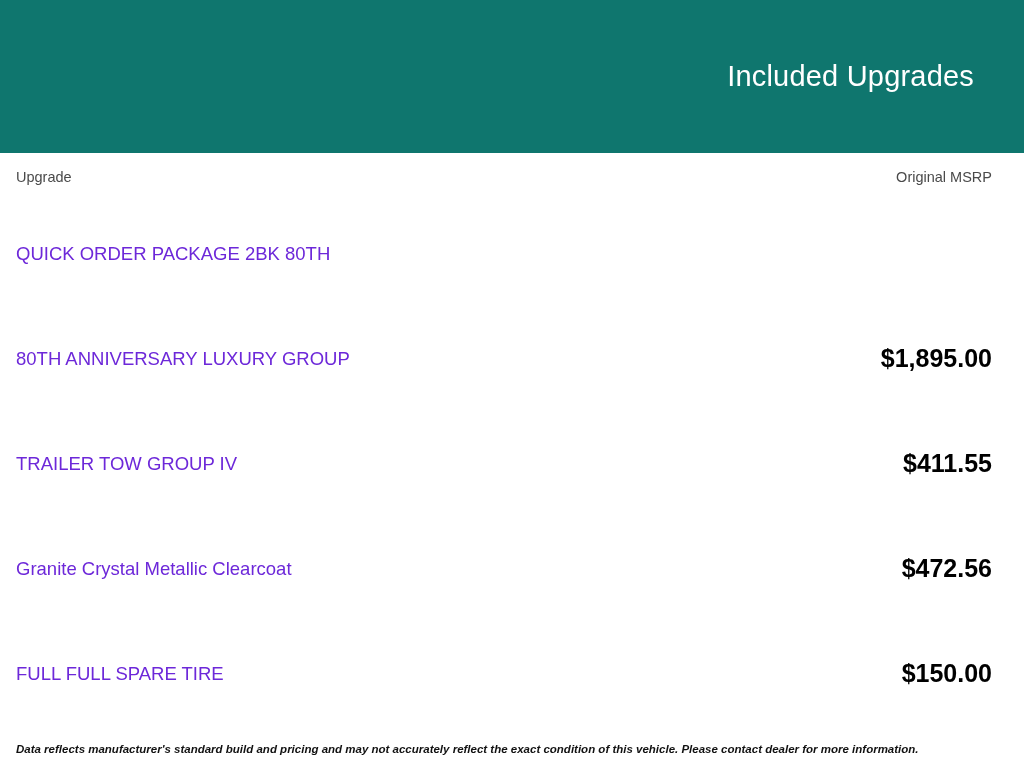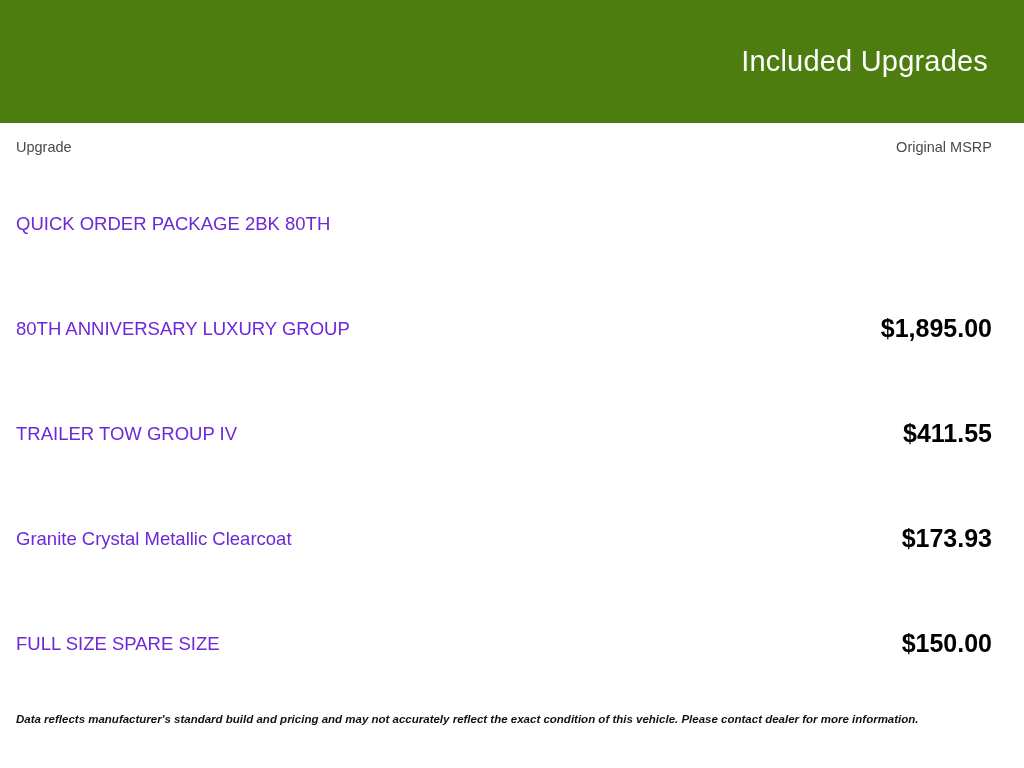--- a/index.html
+++ b/index.html
@@ -14,27 +14,27 @@
     color: #000000;
     overflow: hidden;
   }
   .page {
     position: relative;
     width: 1024px;
     height: 768px;
     box-sizing: border-box;
   }
   .header {
-    height: 123px;
-    background: #4d7c0f;
+    height: 153px;
+    background: #0f766e;
     display: flex;
     align-items: center;
     justify-content: flex-end;
     box-sizing: border-box;
-    padding-right: 36px;
+    padding-right: 50px;
   }
   .header-title {
     color: #ffffff;
     font-size: 29px;
     font-weight: 400;
     letter-spacing: 0.2px;
   }
   .content {
     box-sizing: border-box;
     padding: 0 32px 0 16px;
@@ -104,25 +104,25 @@
         <div class="row-price">$1,895.00</div>
       </div>
 
       <div class="row">
         <div class="row-name">TRAILER TOW GROUP IV</div>
         <div class="row-price">$411.55</div>
       </div>
 
       <div class="row">
         <div class="row-name">Granite Crystal Metallic Clearcoat</div>
-        <div class="row-price">$173.93</div>
+        <div class="row-price">$472.56</div>
       </div>
 
       <div class="row">
-        <div class="row-name">FULL SIZE SPARE SIZE</div>
+        <div class="row-name">FULL FULL SPARE TIRE</div>
         <div class="row-price">$150.00</div>
       </div>
 
     </div>
 
     <div class="disclaimer">Data reflects manufacturer's standard build and pricing and may not accurately reflect the exact condition of this vehicle. Please contact dealer for more information.</div>
 
   </div>
 </div>
 

